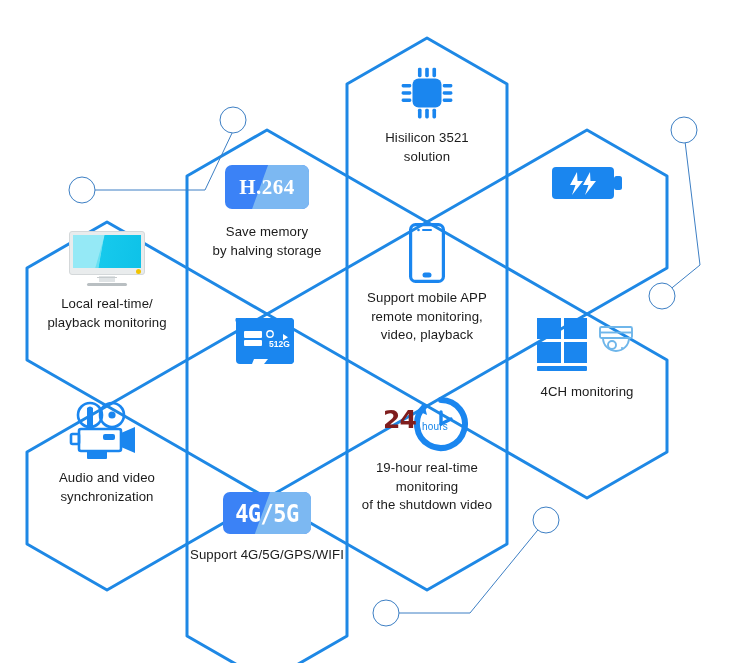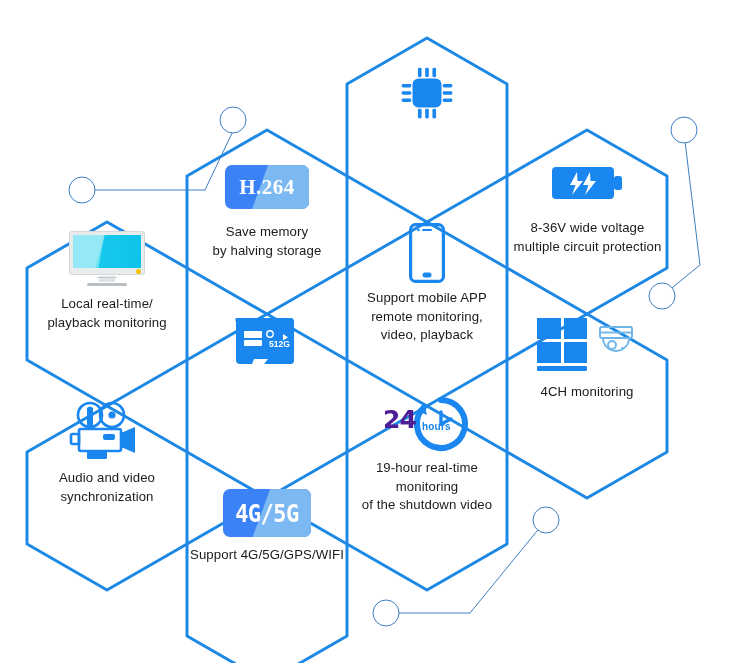--- a/index.html
+++ b/index.html
@@ -24,37 +24,37 @@
   .badge{
     position:relative;width:84px;height:44px;border-radius:7px;
     background:#3b82f6;overflow:hidden;display:flex;align-items:center;justify-content:center;
   }
   .badge .sheen{
     position:absolute;top:-10px;right:-22px;width:72px;height:70px;
     background:#7cb8f2;transform:skewX(-20deg);
   }
   .badge span{position:relative;z-index:2;color:#fff;}
   .badge.h264 span{font-family:"Liberation Serif","DejaVu Serif",serif;font-weight:700;font-size:21px;letter-spacing:.5px;}
-  .badge.g45{width:88px;height:48px;margin-top:24px;}
+  .badge.g45{width:88px;height:42px;margin-top:24px;}
   .badge.g45 span{
     font-family:"DejaVu Sans Mono","Liberation Mono",monospace;
     font-weight:700;font-size:22px;letter-spacing:-.5px;
     transform:scaleY(1.12);
   }
 
   
   .h24{position:relative;width:90px;height:58px;}
   .h24 .num{
     position:absolute;left:1px;top:12px;z-index:3;
     font-family:"DejaVu Sans","Liberation Sans",sans-serif;
-    font-weight:800;font-size:25px;color:#4c1d95;letter-spacing:-1px;
+    font-weight:800;font-size:25px;color:#7f1d1d;letter-spacing:-1px;
   }
   .h24 .hrs{
     position:absolute;left:40px;top:28px;z-index:3;
-    font-size:10px;font-weight:700;color:#1684e8;letter-spacing:.2px;
+    font-size:10px;font-weight:400;color:#1684e8;letter-spacing:.2px;
   }
   .h24 svg{position:absolute;left:30px;top:2px;}
 
   
   .quadwrap{display:flex;align-items:flex-start;gap:8px;}
   .quad{width:50px;}
   .quad .g{display:grid;grid-template-columns:1fr 1fr;grid-template-rows:1fr 1fr;gap:3px;}
   .quad .g i{display:block;height:21px;background:#1a86ef;}
   .quad .base{height:5px;background:#1a86ef;margin-top:3px;border-radius:1px;}
 
@@ -134,33 +134,33 @@
           <rect x="28.5" y="37" width="3" height="8" rx="1.2"></rect>
           <rect x="3" y="16.5" width="8" height="3" rx="1.2"></rect>
           <rect x="3" y="22.5" width="8" height="3" rx="1.2"></rect>
           <rect x="3" y="28.5" width="8" height="3" rx="1.2"></rect>
           <rect x="37" y="16.5" width="8" height="3" rx="1.2"></rect>
           <rect x="37" y="22.5" width="8" height="3" rx="1.2"></rect>
           <rect x="37" y="28.5" width="8" height="3" rx="1.2"></rect>
         </g>
       </svg>
     </div>
+    <div class="cap thin">Hisilicon 3521
+solution</div>
   </div>
 
   <div class="cell" style="left:502px;top:152px;">
     <div class="icon">
       <svg width="74" height="48" viewBox="0 0 74 48">
         <rect x="2" y="8" width="62" height="32" rx="4" fill="#1a86ef"></rect>
         <rect x="64" y="17" width="8" height="14" rx="2.5" fill="#1a86ef"></rect>
         <path d="M27 13 L20 26 L25.5 26 L22 36 L33 22 L27.5 22 Z" fill="#ffffff"></path>
         <path d="M40 13 L33 26 L38.5 26 L35 36 L46 22 L40.5 22 Z" fill="#ffffff"></path>
       </svg>
     </div>
-    <div class="cap thin" style="width:195px;margin-left:-12px;">8-36V wide voltage
-multiple circuit protection</div>
   </div>
 
   <div class="cell" style="left:182px;top:156px;">
     <div class="icon">
       <div class="badge h264">
         <div class="sheen"></div>
         <span>H.264</span>
       </div>
     </div>
     <div class="cap thin">Save memory

